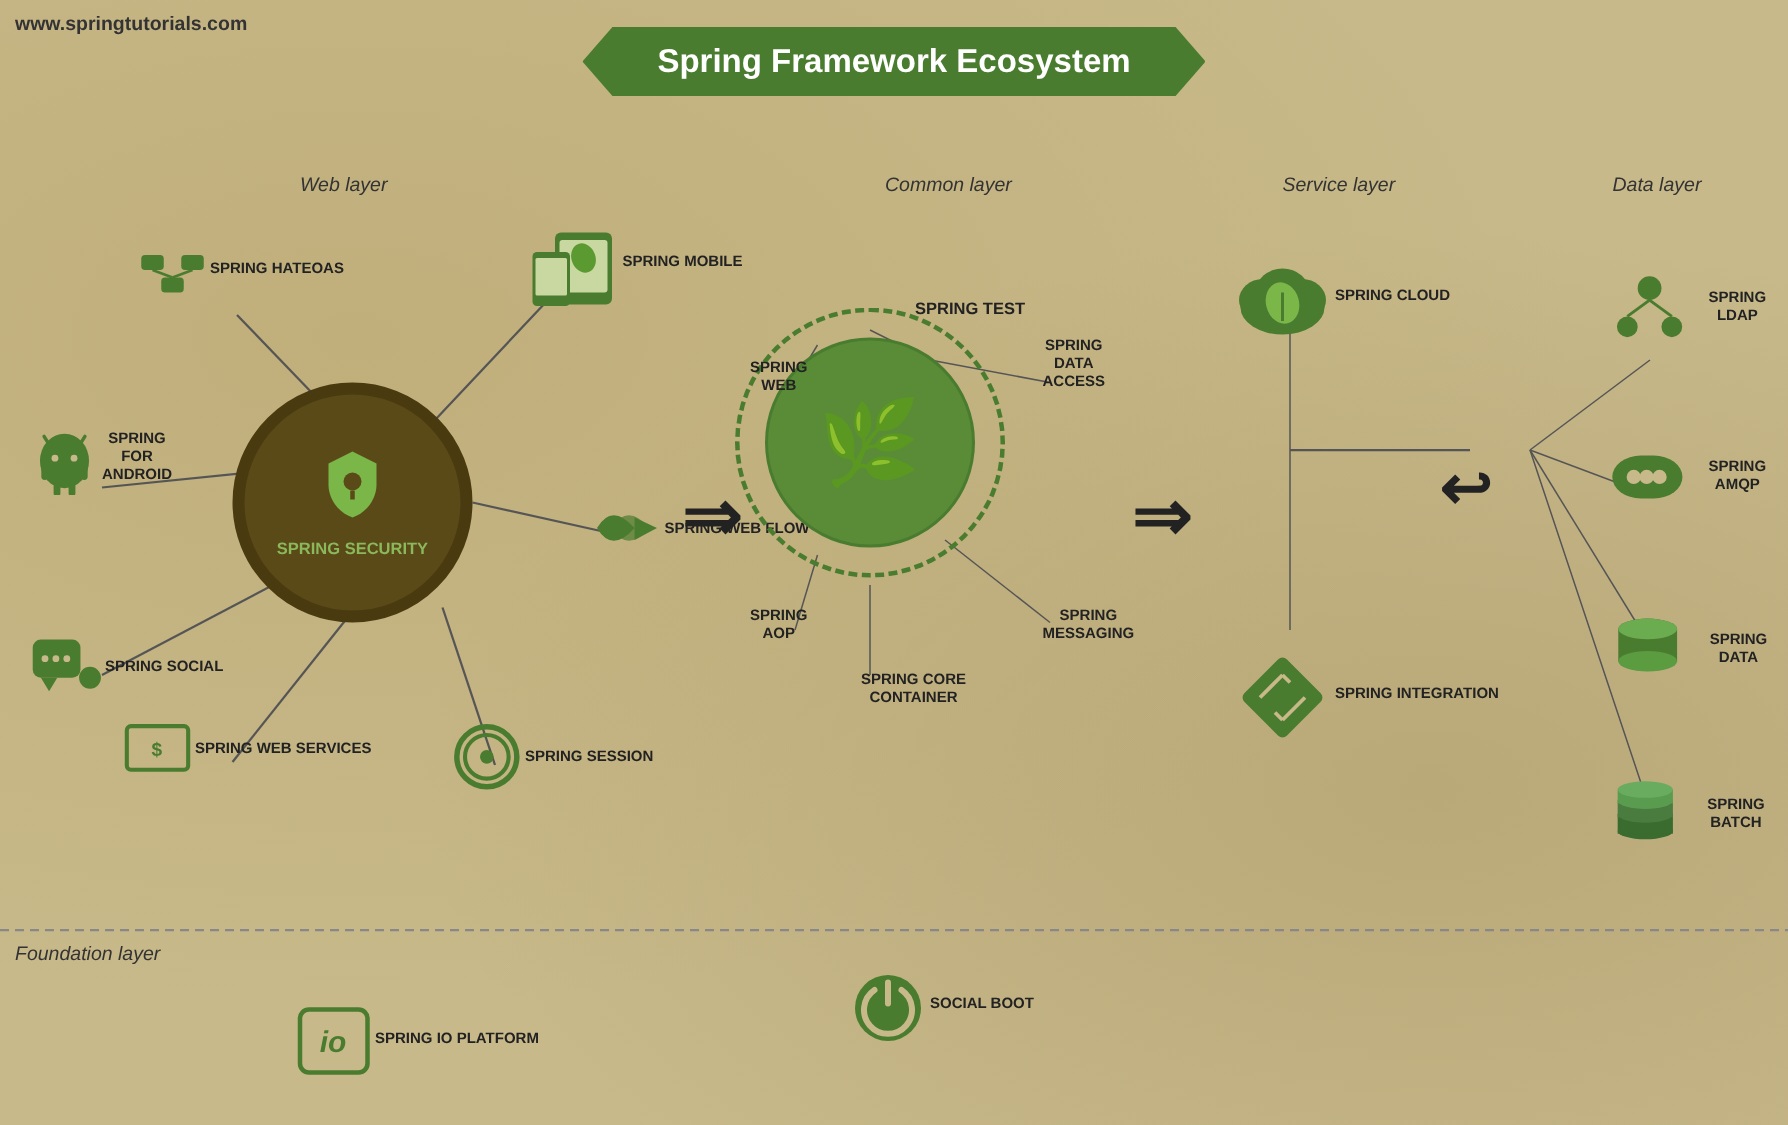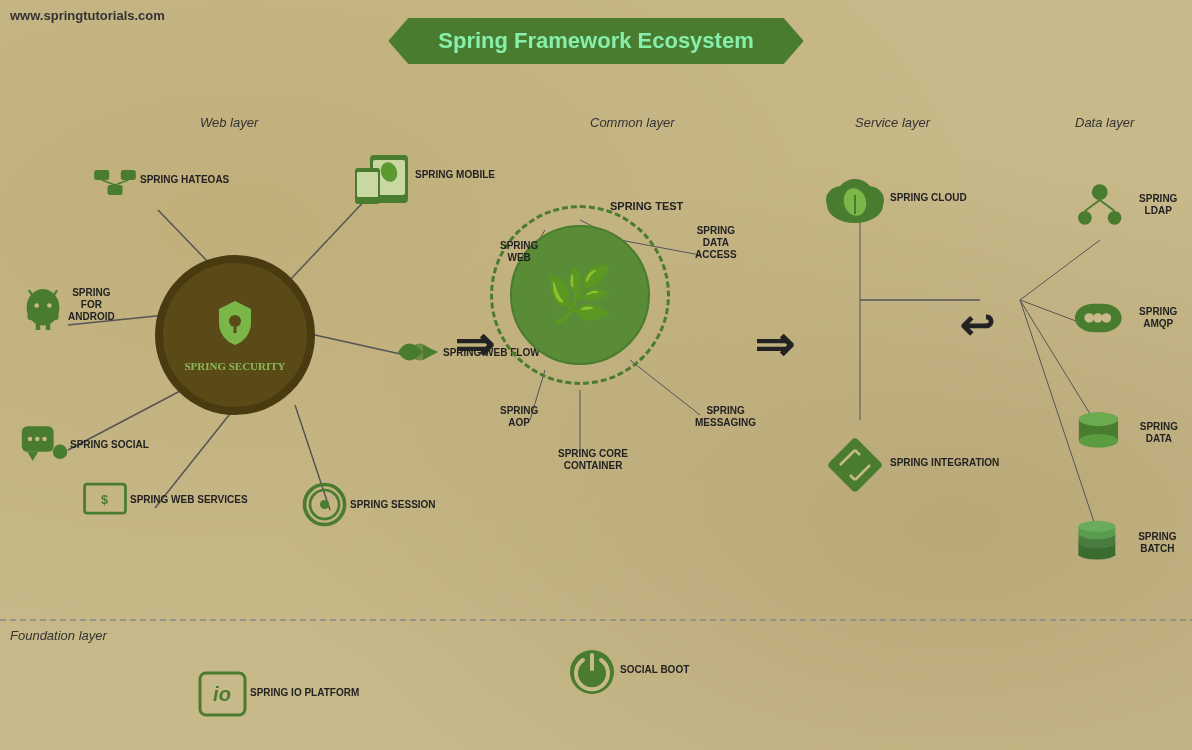--- a/index.html
+++ b/index.html
@@ -26,21 +26,21 @@
       z-index: 10;
     }
 
     
     .title-banner {
       position: absolute;
       top: 18px;
       left: 50%;
       transform: translateX(-50%);
       background: #4a7c2f;
-      color: #86efac;
+      color: #ffffff;
       font-size: 22px;
       font-weight: bold;
       padding: 10px 50px;
       clip-path: polygon(20px 0%, calc(100% - 20px) 0%, 100% 50%, calc(100% - 20px) 100%, 20px 100%, 0% 50%);
       white-space: nowrap;
       z-index: 10;
     }
 
     
     .layer-label {
@@ -84,21 +84,20 @@
     .security-circle .icon-inner {
       color: #7ab648;
       font-size: 36px;
     }
     .security-circle .label {
       color: #8ab85a;
       font-size: 11px;
       font-weight: bold;
       text-align: center;
       margin-top: 4px;
-      font-family: Liberation Serif, serif;
     }
 
     .leaf-outer {
       width: 180px;
       height: 180px;
       border-radius: 50%;
       border: 3px dashed #4a7c2f;
       display: flex;
       align-items: center;
       justify-content: center;
@@ -334,21 +333,21 @@
   <div class="icon-box" style="left:500px; top:405px;">
     <div class="icon-label" style="white-space:pre-line;">SPRING
 AOP</div>
   </div>
 
   <div class="icon-box" style="left:695px; top:405px;">
     <div class="icon-label" style="white-space:pre-line;">SPRING
 MESSAGING</div>
   </div>
 
-  <div class="icon-box" style="left:558px; top:448px;">
+  <div class="icon-box" style="left:574px; top:448px;">
     <div class="icon-label" style="white-space:pre-line;">SPRING CORE
 CONTAINER</div>
   </div>
 
   <div class="arrow" style="left:755px; top:315px;">⇒</div>
 
   <div class="icon-box" style="left:820px; top:170px;">
     <svg width="70" height="55" viewBox="0 0 70 55">
 
       <ellipse cx="35" cy="35" rx="28" ry="18" fill="#4a7c2f"></ellipse>

